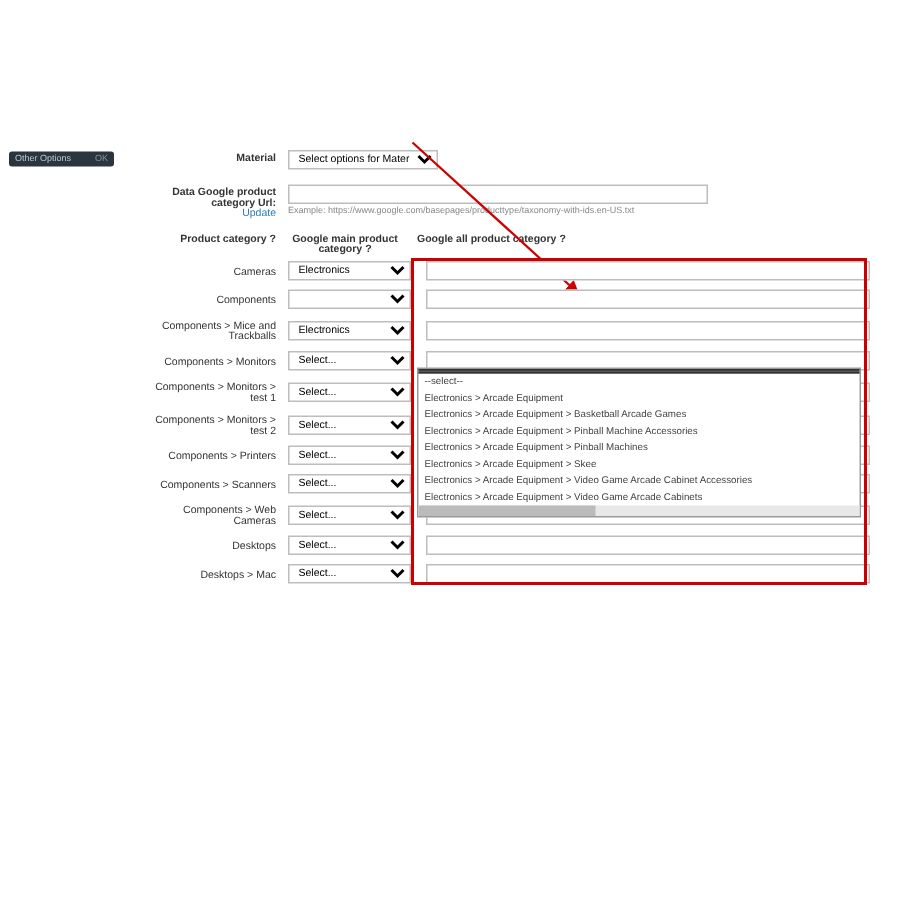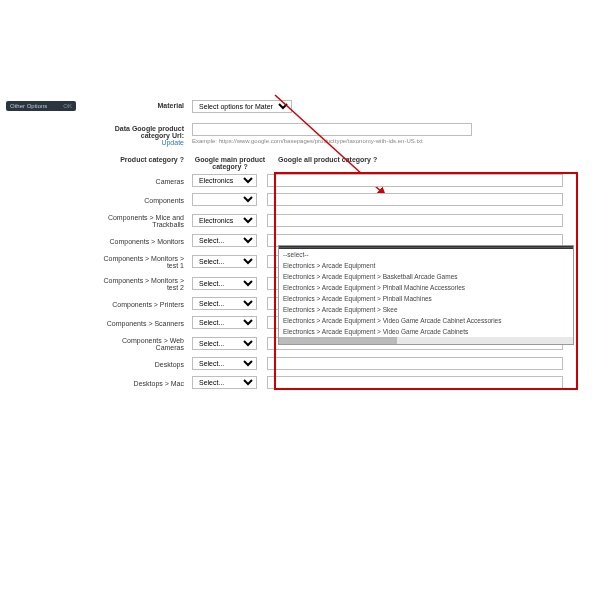--- a/index.html
+++ b/index.html
@@ -5,21 +5,21 @@
     * { margin: 0; padding: 0; box-sizing: border-box; font-family: Arial, sans-serif; }
     body { background: #fff; font-size: 8px; color: #333; width: 600px; height: 600px; overflow: hidden; position: relative; }
     .canvas { position: absolute; top: 90px; left: 0; width: 600px; }
     .side-badge { position: absolute; top: 101px; left: 6px; background: #2a3540; color: #c0c8d0; padding: 2px 4px; font-size: 6px; border-radius: 2px; width: 70px; display: flex; justify-content: space-between; align-items: center; }
     .side-badge .x { color: #8a929a; }
     .content { margin-left: 86px; padding: 10px 14px 40px 14px; background: #fff; }
     .row { display: flex; align-items: flex-start; margin-bottom: 6px; }
     .lbl { width: 92px; text-align: right; font-size: 7px; color: #333; padding-right: 8px; padding-top: 2px; font-weight: 600; }
     .lbl .blue { color: #2a7ab9; font-weight: 400; }
     select, input[type=text] { border: 1px solid #bdbdbd; background: #fff; font-size: 7px; padding: 1px 2px; height: 13px; }
-    select.sm { width: 65px; }
+    select.sm { width: 82px; }
     input.url { width: 280px; }
     .hint { font-size: 6px; color: #888; margin-top: 2px; }
     .headers { display: flex; margin: 10px 0 4px 0; }
     .h1 { width: 92px; font-size: 7px; font-weight: 600; text-align: right; padding-right: 8px; }
     .h2 { width: 76px; font-size: 7px; font-weight: 600; text-align: center; }
     .h3 { flex: 1; font-size: 7px; font-weight: 600; text-align: left; padding-left: 10px; }
     .hlite { position: absolute; border: 2px solid #c00; pointer-events: none; }
     .dropdown { position: absolute; top: 155px; left: 278px; width: 296px; background: #fff; border: 1px solid #999; font-size: 6.5px; z-index: 5; }
     .dropdown .opt { padding: 2px 4px; color: #444; }
     .dropdown .topline { border-top: 1px solid #333; border-bottom: 1px solid #333; height: 3px; background: #555; }

